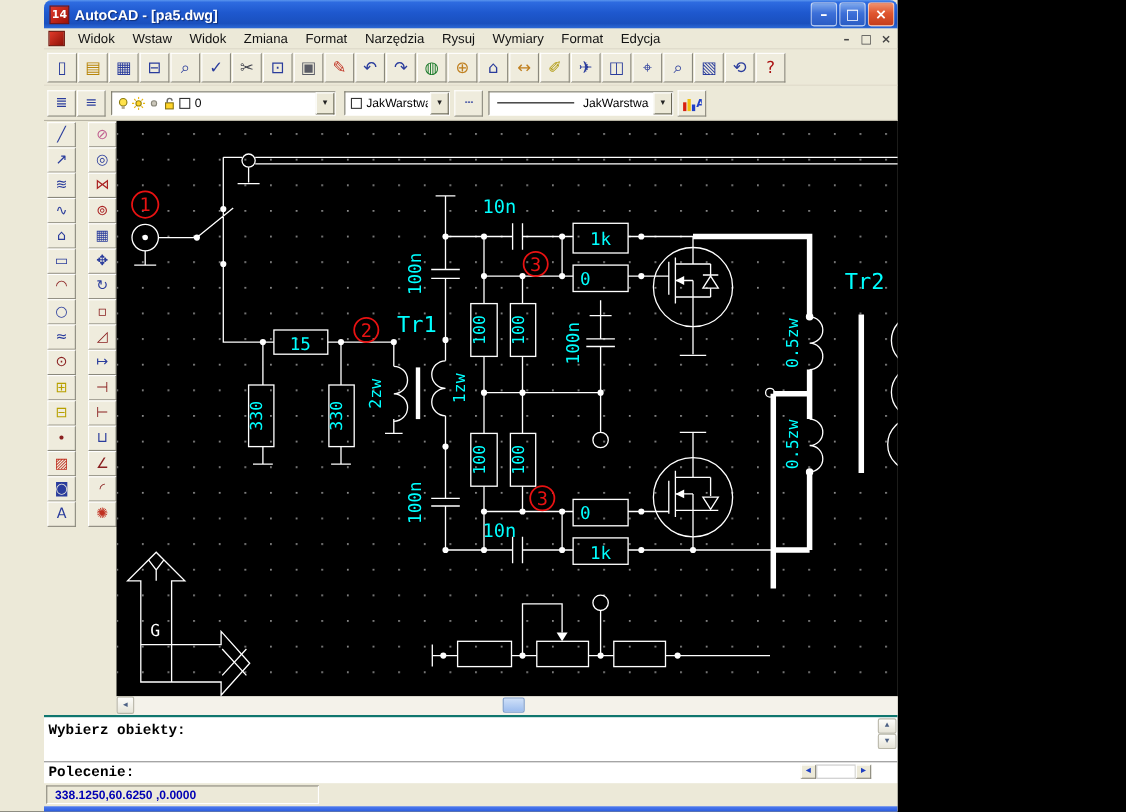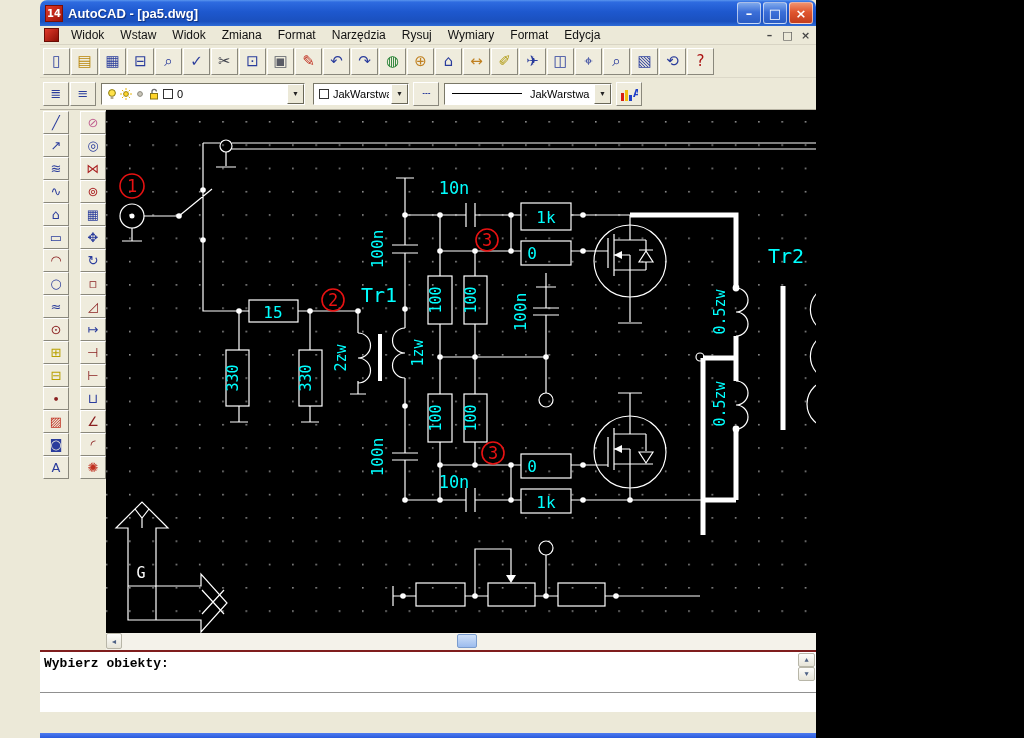--- a/index.html
+++ b/index.html
@@ -57,21 +57,21 @@
   .sbtn{width:16px;height:16px;background:linear-gradient(180deg,#FDFDFB,#E6E4D8);border:1px solid #B8B6A8;
     border-radius:2px;display:flex;align-items:center;justify-content:center;font-size:7px;color:#4D6185;flex:0 0 auto;}
   .htrack{flex:1;position:relative;}
   .hthumb{position:absolute;left:335px;top:1px;width:20px;height:14px;border-radius:2px;
     background:linear-gradient(180deg,#CFE0F8,#9CBCEE);border:1px solid #7A9CCE;}
   .vtrack{flex:1;position:relative;}
   .vthumb{position:absolute;top:418px;left:1px;width:13px;height:15px;border-radius:2px;
     background:linear-gradient(90deg,#CFE0F8,#9CBCEE);border:1px solid #7A9CCE;}
   .corner{width:16px;height:17px;background:#ECE9D8;flex:0 0 auto;}
   
-  .cmd{flex:0 0 62px;background:#fff;border-top:2px solid #7f1d1d;position:relative;
+  .cmd{flex:0 0 62px;background:#fff;border-top:2px solid #0f766e;position:relative;
     font:bold 13px "Liberation Mono","DejaVu Sans Mono",monospace;color:#000;}
   .cmd .history{height:41px;padding:2px 4px;line-height:19px;border-bottom:1px solid #909090;
     white-space:pre;overflow:hidden;}
   .cmd .prompt-line{height:17px;padding:1px 4px;position:relative;}
   .cmd-vscroll{position:absolute;top:1px;right:1px;display:flex;flex-direction:column;}
   .cmd-vscroll .sbtn{width:17px;height:14px;}
   .cmd-hscroll{position:absolute;right:24px;bottom:2px;display:flex;align-items:center;}
   .cmd-hscroll .sbtn{width:14px;height:13px;background:#ECE9D8;border:1px solid;border-color:#fff #8a887c #8a887c #fff;border-radius:0;color:#2040c0;font-size:8px;}
   .cmd-hscroll .gap{width:36px;height:13px;background:#fff;border:1px solid #c8c8c8;}
   
@@ -549,23 +549,32 @@
       <div class="vtrack">
           <div class="vthumb"></div>
         </div>
       <div class="sbtn">▼</div>
       <div class="corner"></div>
     </div>
   </div>
 
   <div class="cmd">
     <div class="history"><span>Wybierz obiekty:</span><br></div>
+    <div class="prompt-line">
+      <span>Polecenie:</span>
+      <span class="cmd-hscroll">
+        <span class="sbtn">◄</span>
+        <span class="gap"></span>
+        <span class="sbtn">►</span>
+      </span>
+    </div>
     <div class="cmd-vscroll">
       <div class="sbtn">▲</div>
       <div class="sbtn">▼</div>
     </div>
   </div>
 
   <div class="statusbar">
+    <div class="scell coords">338.1250,60.6250 ,0.0000</div>
   </div>
 
   <div class="taskbar-strip"></div>
 </div>
 
 </body></html>

